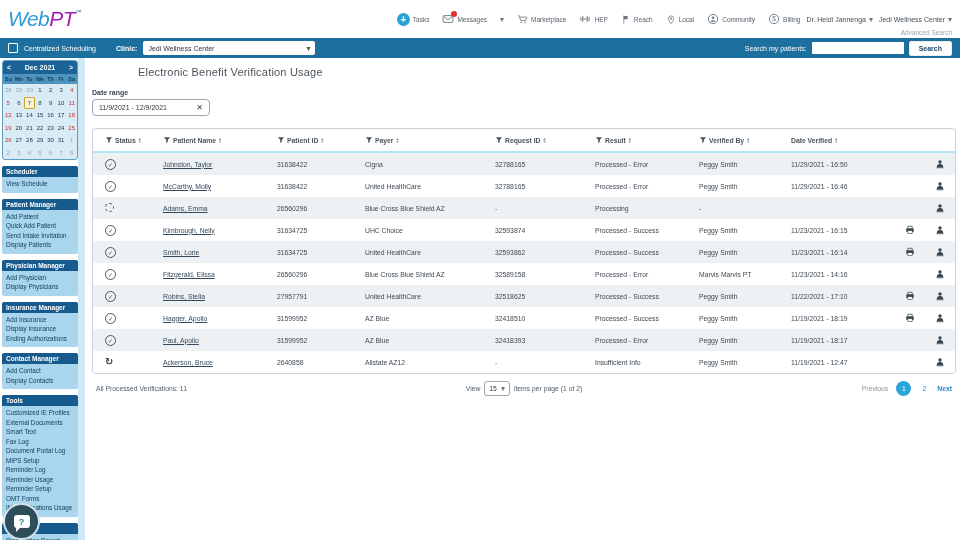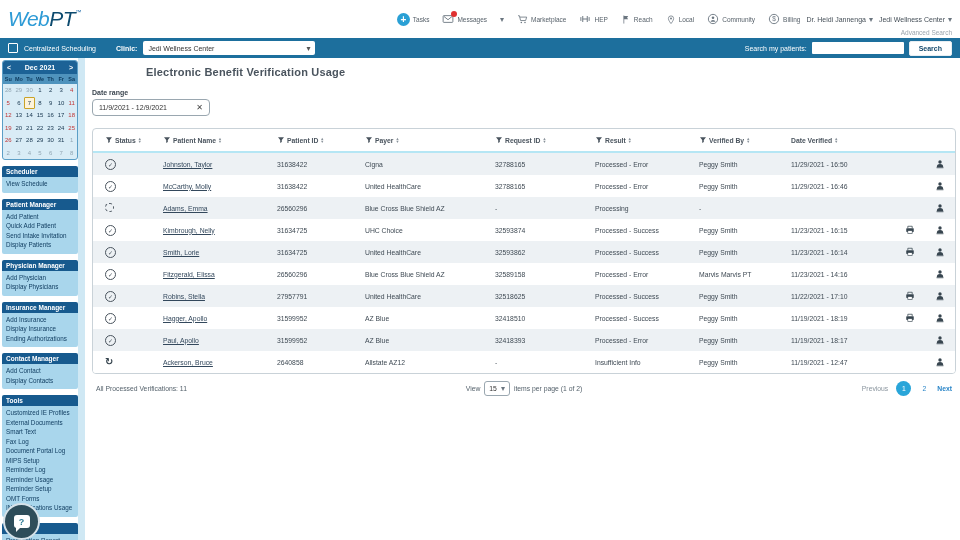--- a/index.html
+++ b/index.html
@@ -3,21 +3,21 @@
 <meta charset="utf-8">
 <style>
   html,body{margin:0;padding:0;background:#e8e8e8;}
   .screen{position:relative;width:960px;height:540px;background:#fff;overflow:hidden;
     font-family:"Liberation Sans","DejaVu Sans",sans-serif;-webkit-font-smoothing:antialiased;}
 
   
   .topbar{position:absolute;top:0;left:0;right:0;height:38px;background:#fff;display:flex;align-items:center;padding:0 8px;box-sizing:border-box;}
   .logo{font-style:italic;font-weight:400;font-size:21px;letter-spacing:-0.5px;display:flex;align-items:flex-start;}
   .logo .web{color:#2e9bd6;}
-  .logo .pt{color:#0c4a6e;}
+  .logo .pt{color:#a21caf;}
   .logo .tm{font-size:6px;color:#1263a5;font-style:normal;margin-top:2px;}
   .topnav{margin-left:auto;display:flex;align-items:center;gap:13px;font-size:6.5px;color:#555f68;}
   .nav-item{display:flex;align-items:center;gap:3px;cursor:pointer;}
   .icon{display:inline-flex;align-items:center;justify-content:center;position:relative;}
   .plusdot{width:13px;height:13px;border-radius:50%;background:#2aa0d5;color:#fff;display:inline-flex;align-items:center;justify-content:center;font-size:10px;font-style:normal;font-weight:bold;}
   .caretg{font-style:normal;color:#6b7680;font-size:8px;}
   .badge{position:absolute;top:-2px;right:-3px;width:6px;height:6px;background:#e03131;border-radius:50%;}
   .usermenu{display:flex;align-items:center;gap:3px;font-size:7px;color:#454f58;cursor:pointer;margin-left:6px;}
   .adv-search{position:absolute;top:29px;right:8px;font-size:6.5px;color:#9aa4ad;cursor:pointer;}
 
@@ -48,21 +48,21 @@
   .sec-body{background:#a9d6ec;padding:2px 4px 4px;}
   .sec-item{font-size:6.3px;color:#0d3a5e;line-height:9.5px;cursor:pointer;white-space:nowrap;}
 
   
   .chat{position:absolute;left:3px;top:503px;width:37px;height:37px;border-radius:50%;background:#2e4d5a;border:2px solid #d5e1e8;display:flex;align-items:center;justify-content:center;z-index:9;box-sizing:border-box;cursor:pointer;}
   .chat .bubble{width:16px;height:13px;background:#fff;border-radius:3px;display:flex;align-items:center;justify-content:center;font-size:9px;font-weight:bold;color:#2e7d96;position:relative;}
   .chat .bubble::after{content:"";position:absolute;bottom:-4px;left:2px;border:3px solid transparent;border-top-color:#fff;border-left-color:#fff;}
 
   
   .main{position:absolute;left:92px;top:62px;right:2px;}
-  .page-title{font-size:11px;font-weight:bold;color:#4a545e;letter-spacing:0.2px;margin:4px 12px 11px;padding-left:42px;}
+  .page-title{font-size:11px;font-weight:normal;color:#4a545e;letter-spacing:0.2px;margin:4px 4px 11px;padding-left:42px;}
   .dr-label{font-size:7px;font-weight:bold;color:#3c4650;margin-bottom:3px;}
   .date-input{width:118px;height:17px;border:1px solid #9aa7b0;border-radius:4px;display:flex;align-items:center;padding:0 6px;box-sizing:border-box;font-size:7px;color:#333;cursor:text;}
   .date-input .clr{margin-left:auto;color:#444;font-size:8px;font-weight:bold;cursor:pointer;}
 
   .card{margin-top:12px;width:864px;border:1px solid #c9d2d8;border-radius:4px;background:#fff;overflow:hidden;box-sizing:border-box;}
   .thead,.tr{display:grid;grid-template-columns:58px 114px 88px 130px 100px 104px 92px 106px 26px 34px;align-items:center;padding-left:12px;}
   .thead{height:22px;border-bottom:2px solid #b5e6f4;}
   .th{display:flex;align-items:center;gap:2px;font-size:6.8px;font-weight:bold;color:#4a545e;}
   .sort{display:inline-flex;flex-direction:column;line-height:3.5px;font-size:4px;color:#8a939b;cursor:pointer;}
   .sort i{font-style:normal;display:block;}

